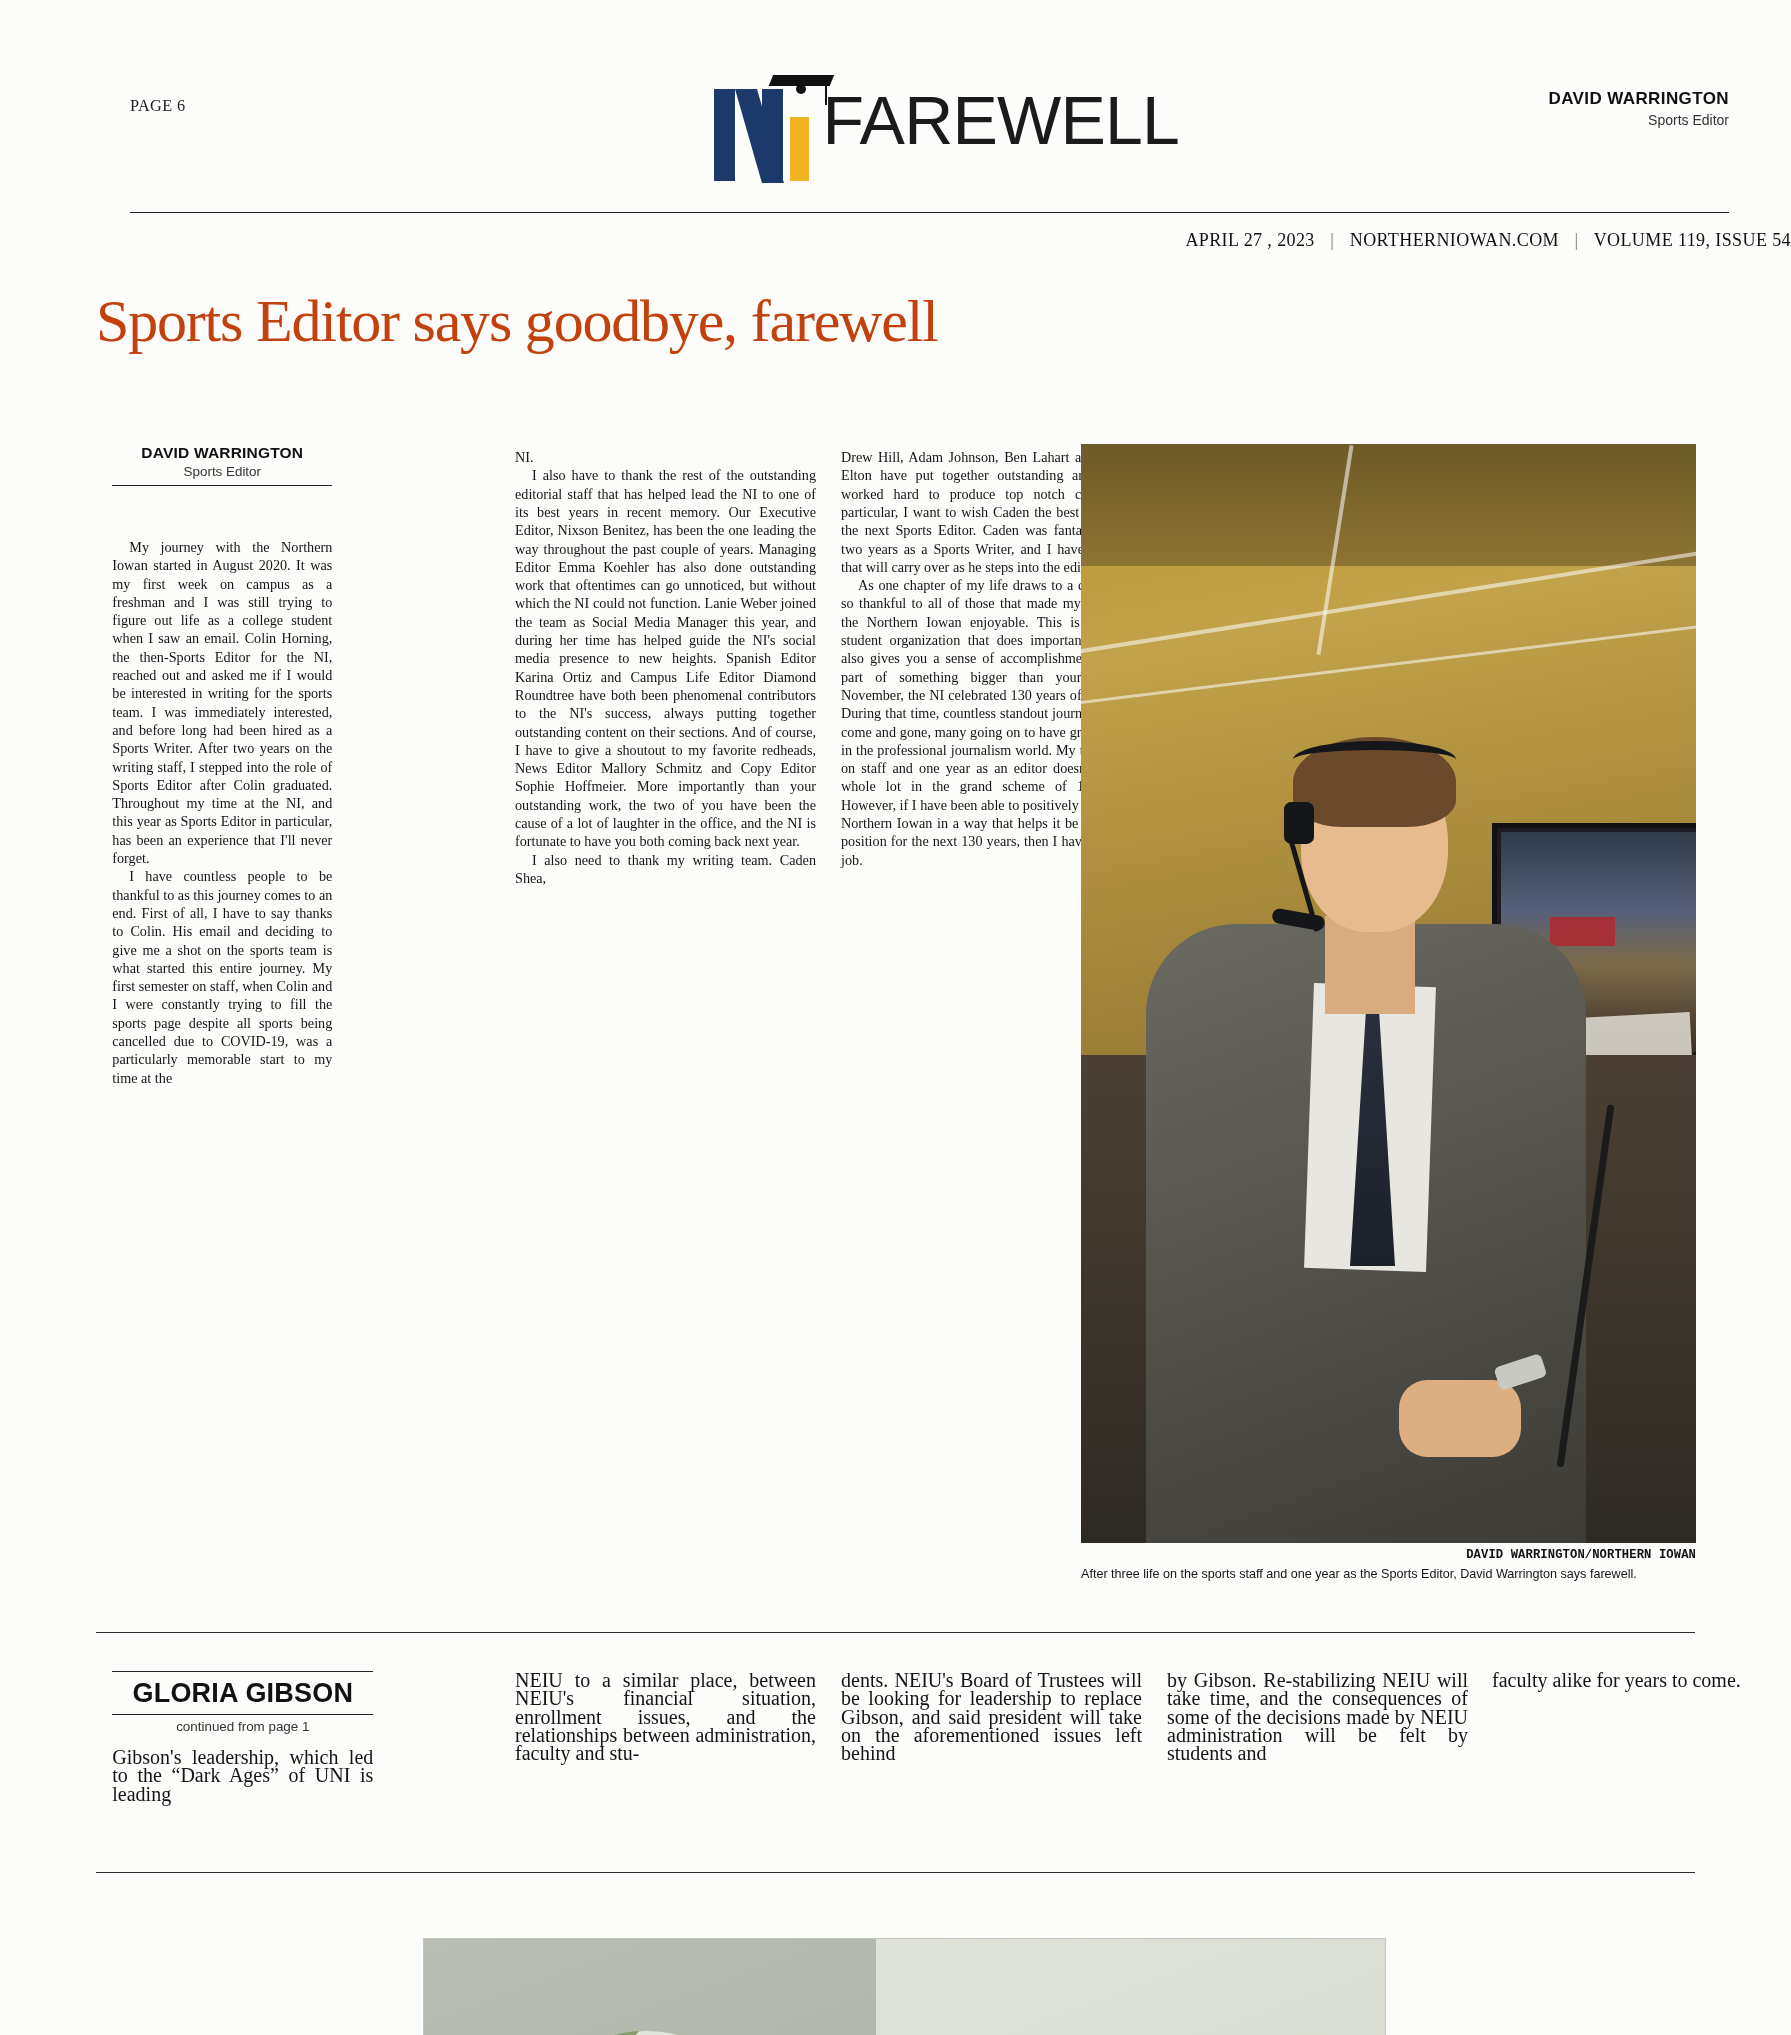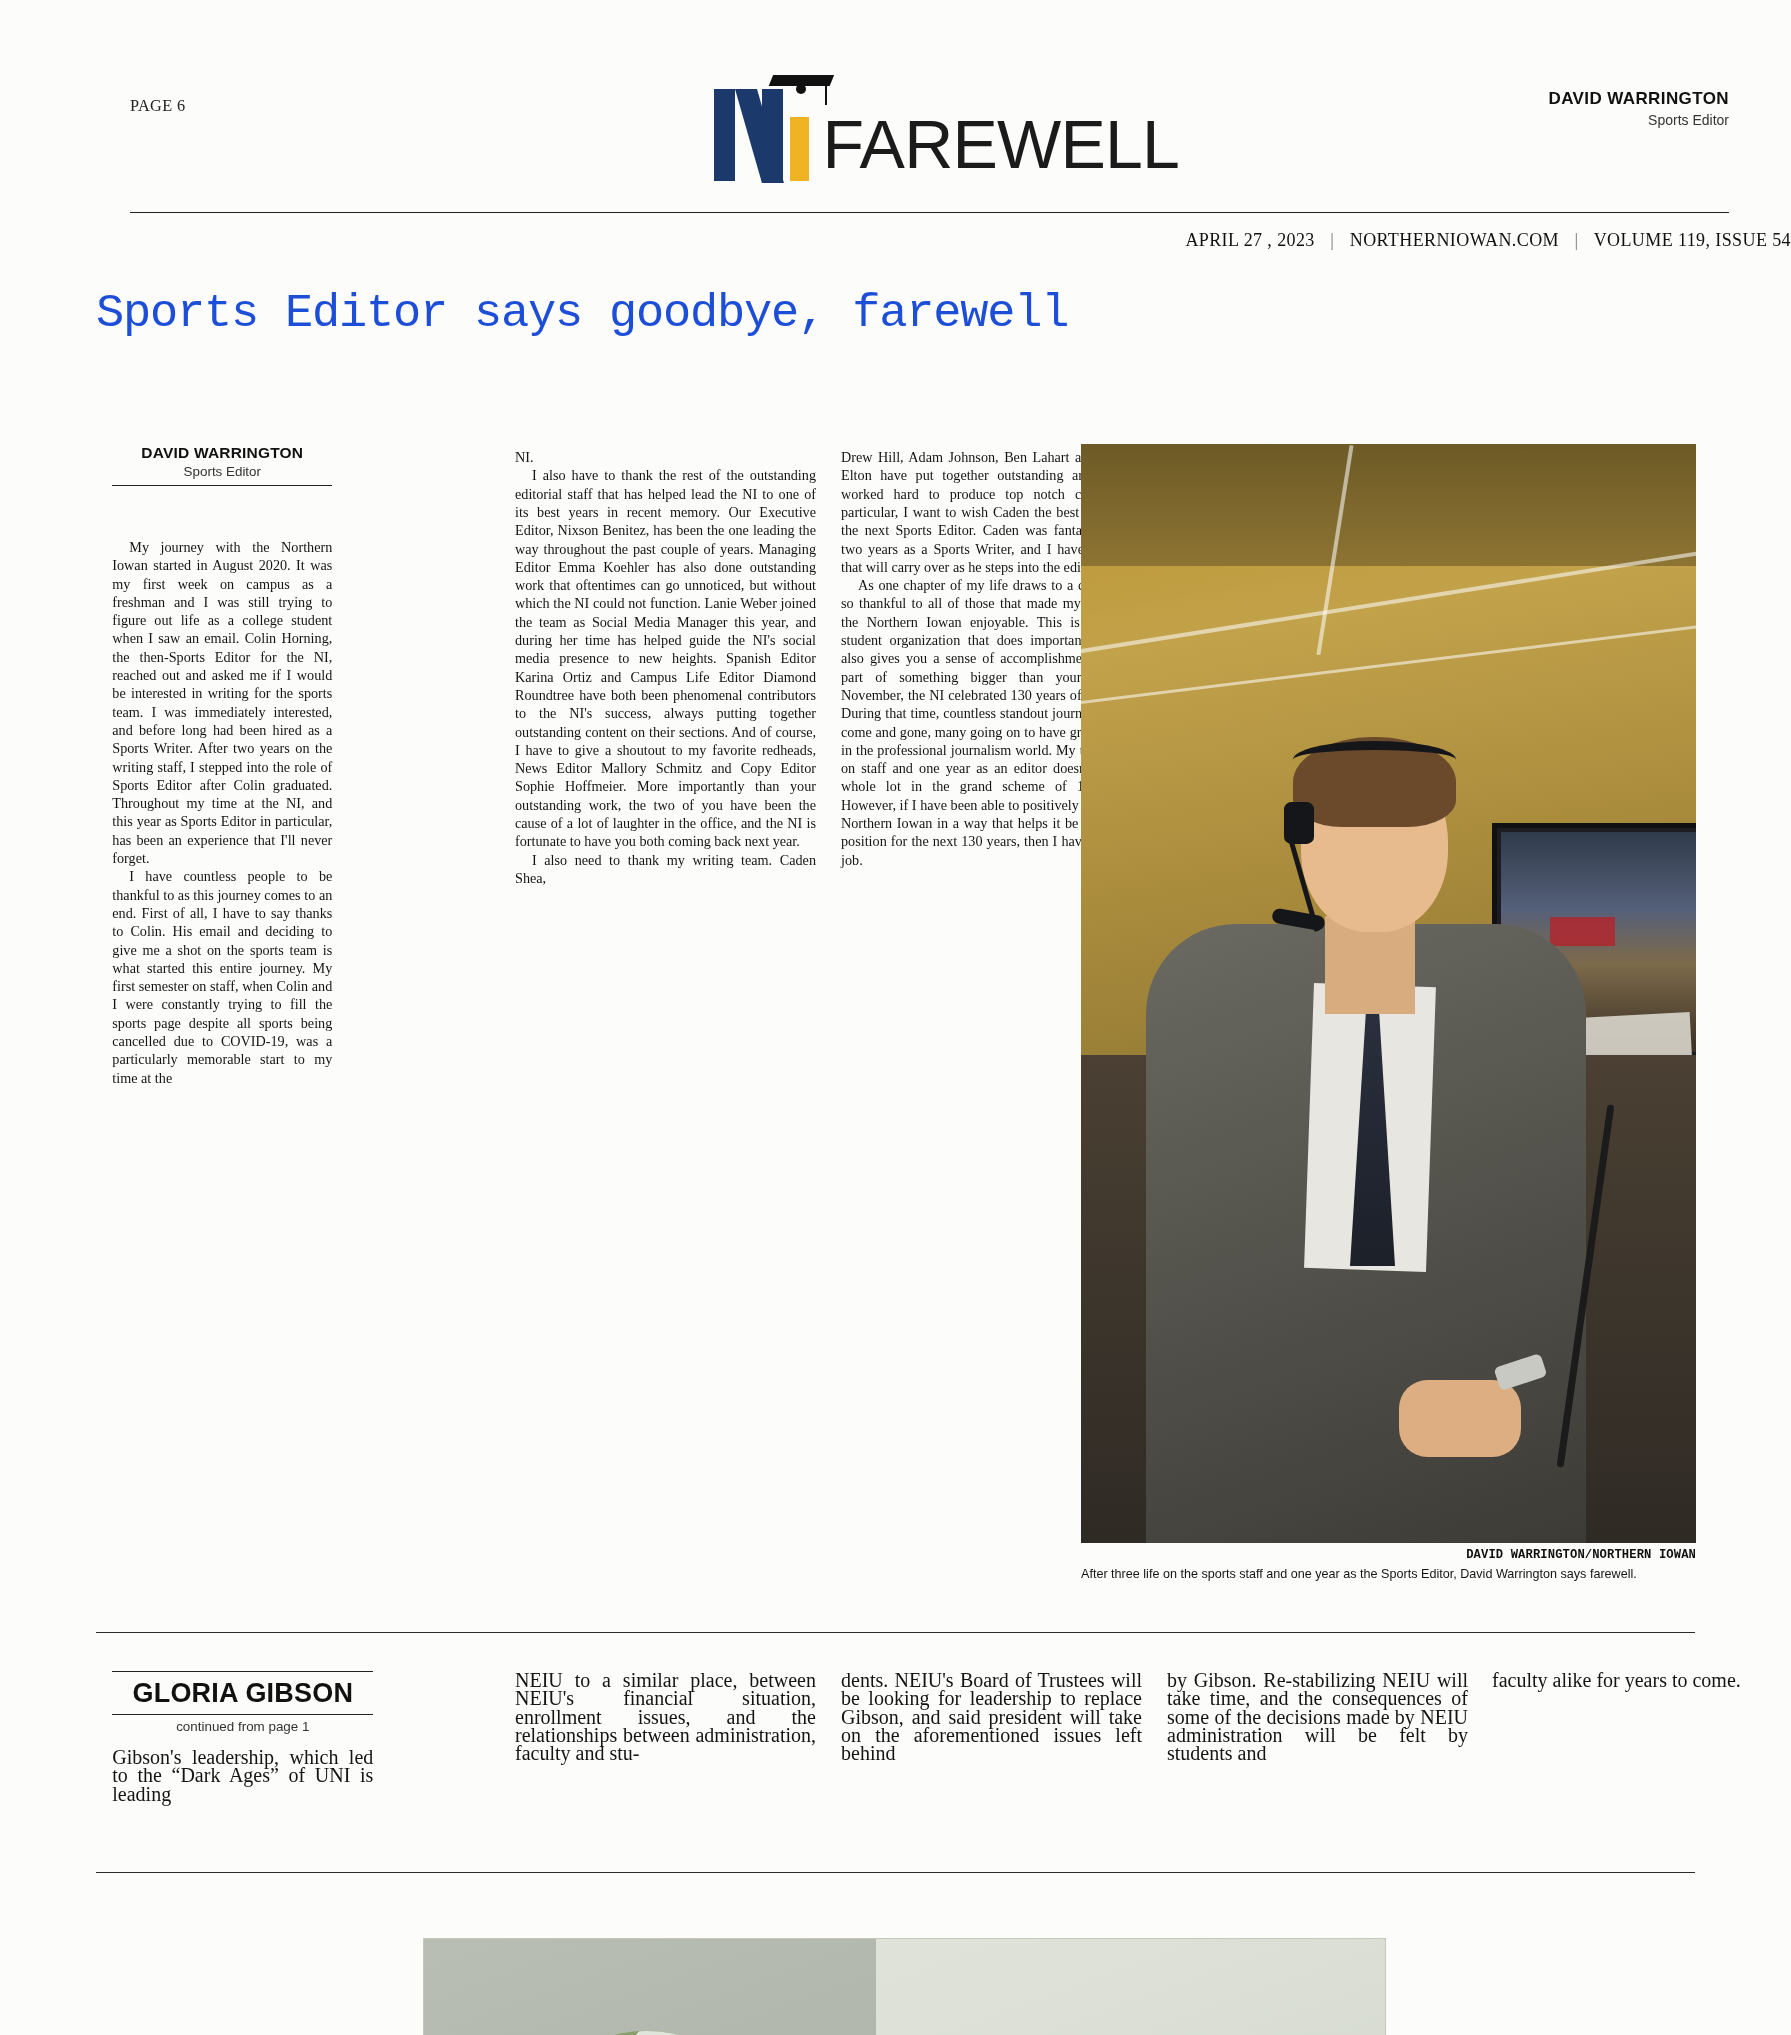--- a/index.html
+++ b/index.html
@@ -31,21 +31,21 @@
   .byline-top .name {
     font-family:"Liberation Sans", sans-serif;
     font-weight:bold; font-size:17px; letter-spacing:0.4px; color:#111;
   }
   .byline-top .role {
     font-family:"Liberation Sans", sans-serif;
     font-size:14px; color:#333; margin-top:3.3px;
   }
   .logo-wrap {
     position:absolute; left:676px; top:61px;
-    display:flex; align-items:flex-end;
+    display:flex; align-items:flex-start;
   }
   .ni-mark { position:relative; width:102px; height:118px; }
   .ni-mark .bar-blue {
     position:absolute; left:4.1px; top:24.4px; width:21px; height:92px;
     background:#1b3a6b;
   }
   .ni-mark .bar-diag {
     position:absolute; left:25px; top:24.4px; width:22px; height:94px;
     background:#1b3a6b;
     transform:skewX(16deg);
@@ -86,25 +86,25 @@
   }
   .dateline {
     position:absolute; left:0; right:0; top:230px;
     text-align:right;
     font-family:"Liberation Serif", serif;
     font-size:18px; letter-spacing:0.4px; color:#111;
   }
   .dateline .sep { color:#777; padding:0 10.6px; }
   .headline {
     position:absolute; left:96px; right:96px; top:287px;
-    font-family:Liberation Mono, monospace;
+    font-family:Liberation Serif, serif;
     font-weight:300;
-    font-size:47px;
+    font-size:60px;
     letter-spacing:-1.2px;
-    color:#1d4ed8;
+    color:#c2410c;
     white-space:nowrap;
   }
 
   
   .article {
     position:absolute; left:96px; top:444px; width:1600px;
   }
   .col {
     position:absolute; top:0; width:303px;
     font-family:"Liberation Serif", serif;

